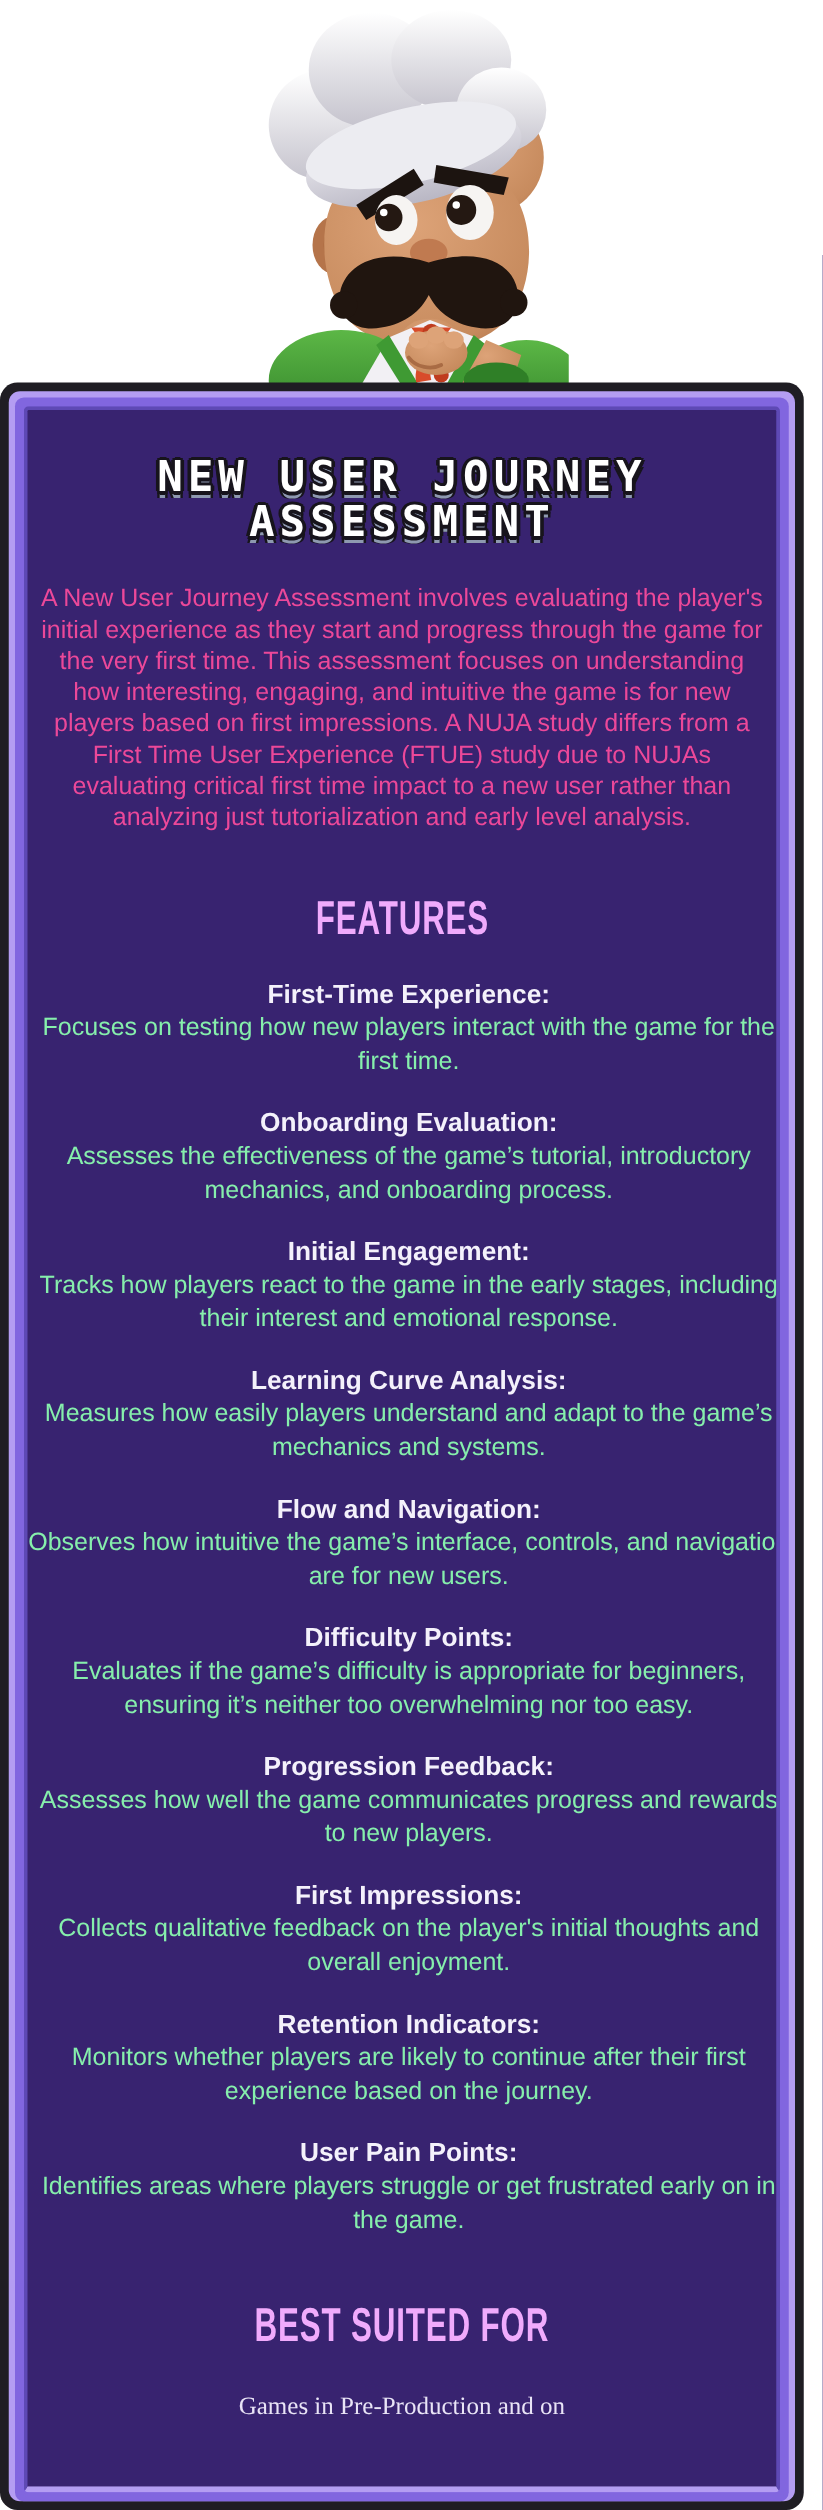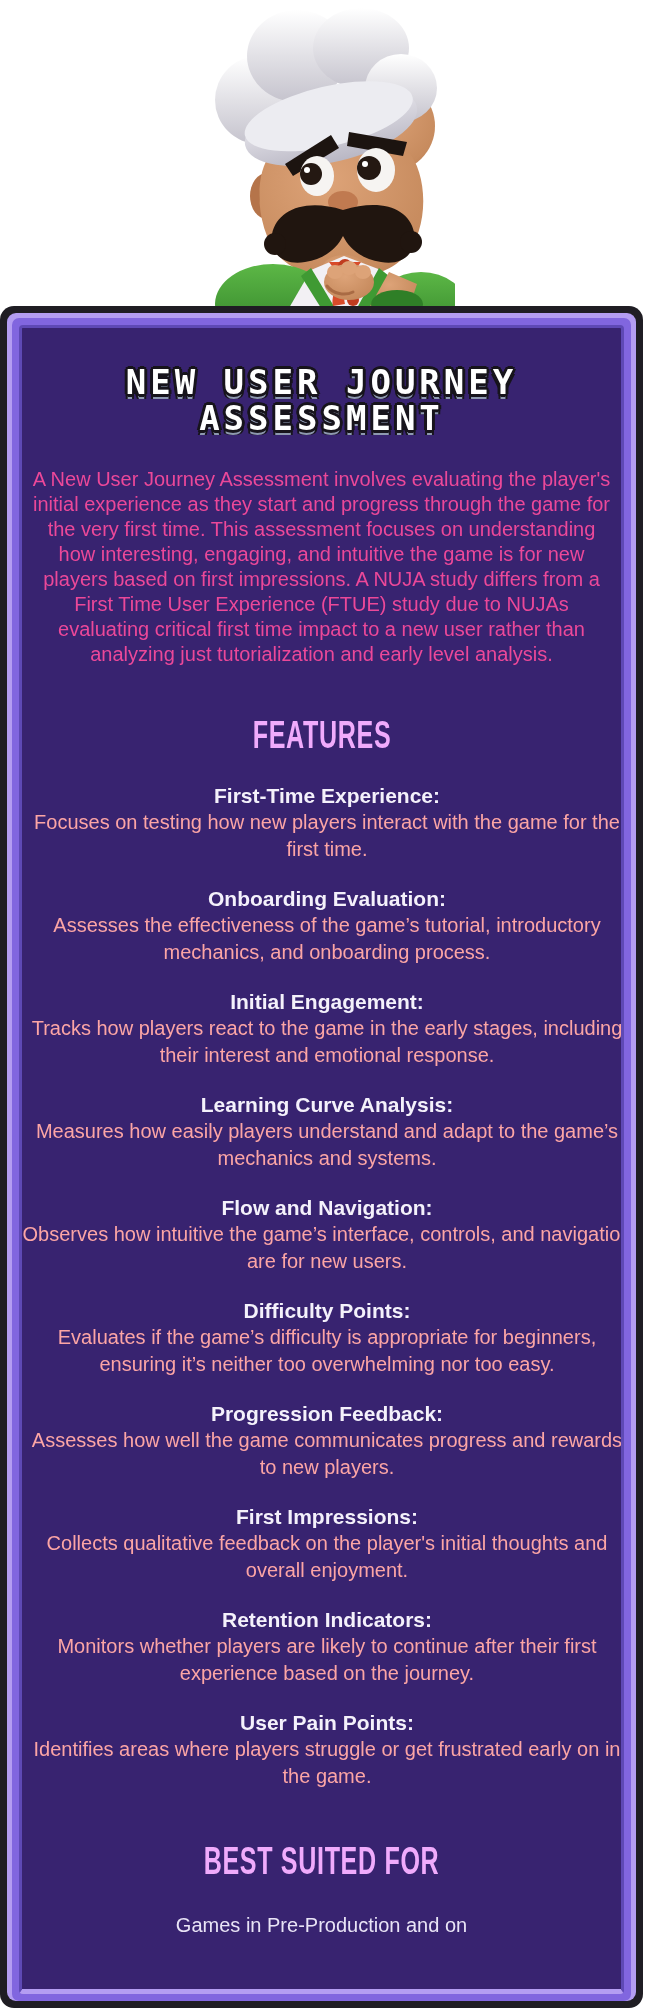--- a/index.html
+++ b/index.html
@@ -47,24 +47,24 @@
     font-size:20px;line-height:25px;color:#ec4899;
   }
   .section-heading{
     margin:47px 0 26px 0;color:#f0abfc;
     font-weight:700;font-size:38px;line-height:42px;letter-spacing:0;
   }
   .section-heading .condense{display:inline-block;transform:scaleX(0.66);transform-origin:center;letter-spacing:1px;}
 
   .feature{margin:0 auto 22px auto;width:610px;}
   .feature-title{font-weight:700;font-size:21px;line-height:27px;color:#f4f1fb;}
-  .feature-desc{font-size:20px;line-height:27px;color:#fca5a5;}
+  .feature-desc{font-size:20px;line-height:27px;color:#86efac;}
 
   .best-heading{margin:50px 0 31px 0;}
-  .suited-text{margin:0;font-size:20px;line-height:25px;color:#e9e4f6;}
+  .suited-text{margin:0;font-size:20px;line-height:25px;color:#e9e4f6;font-family:Liberation Serif, serif;}
 </style>
 </head>
 <body>
 
 <div class="page">
 
   <div class="chef">
     <svg viewBox="0 0 262 304" xmlns="http://www.w3.org/2000/svg">
       <defs>
         <linearGradient id="hatG" x1="0" y1="0" x2="0" y2="1">

